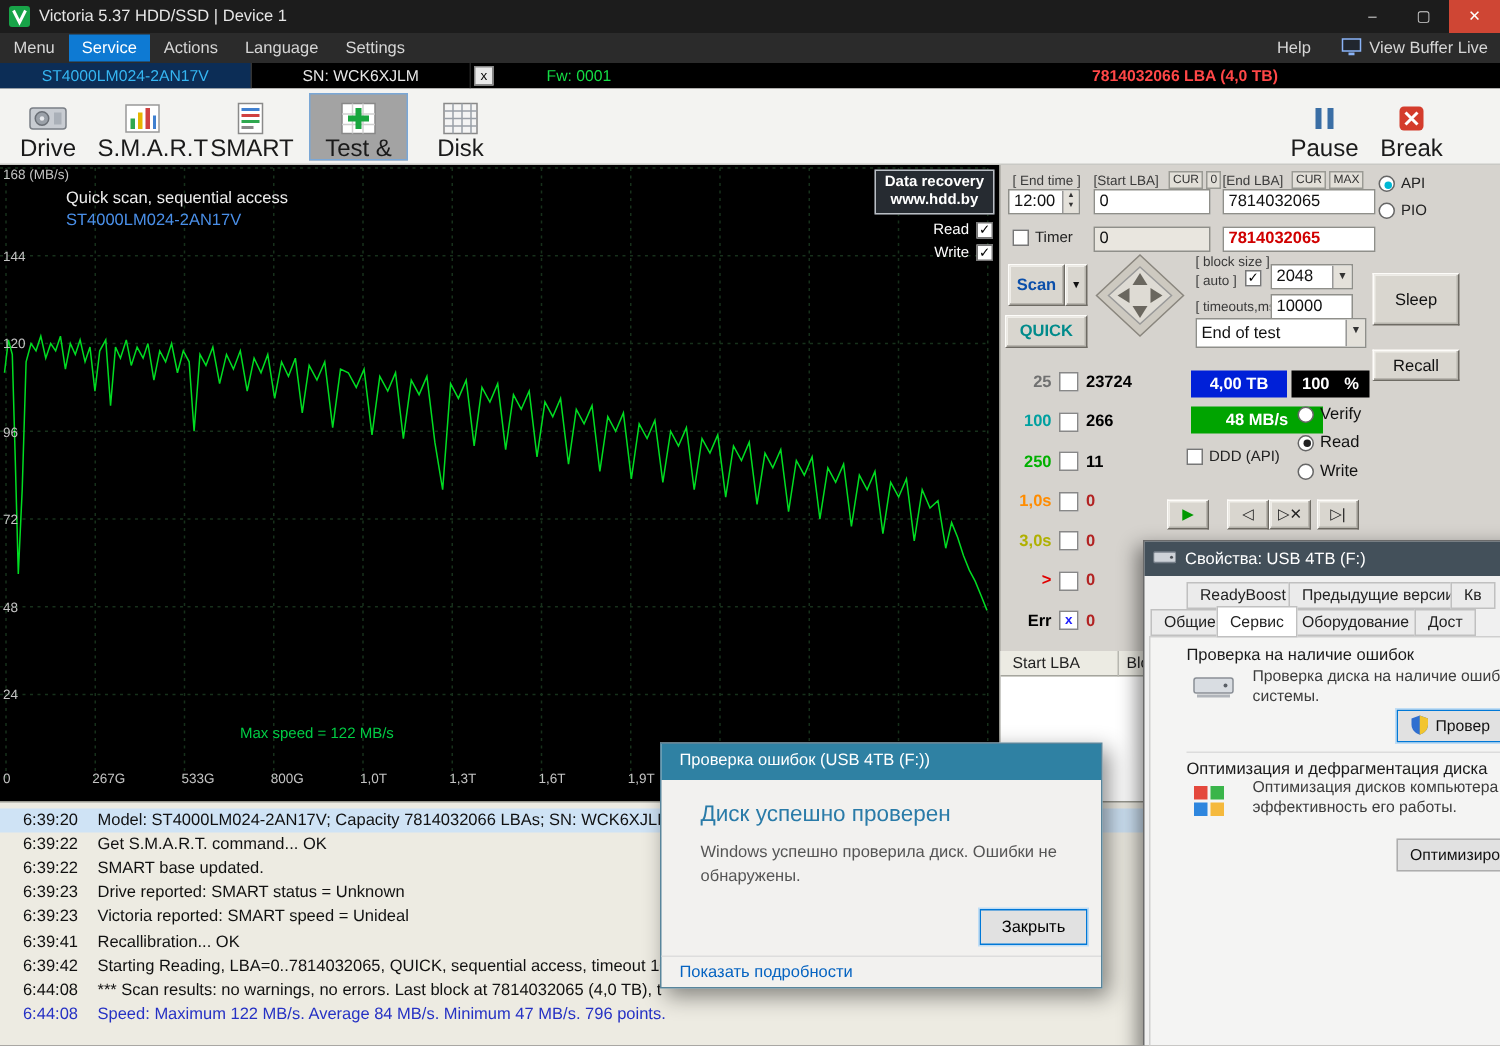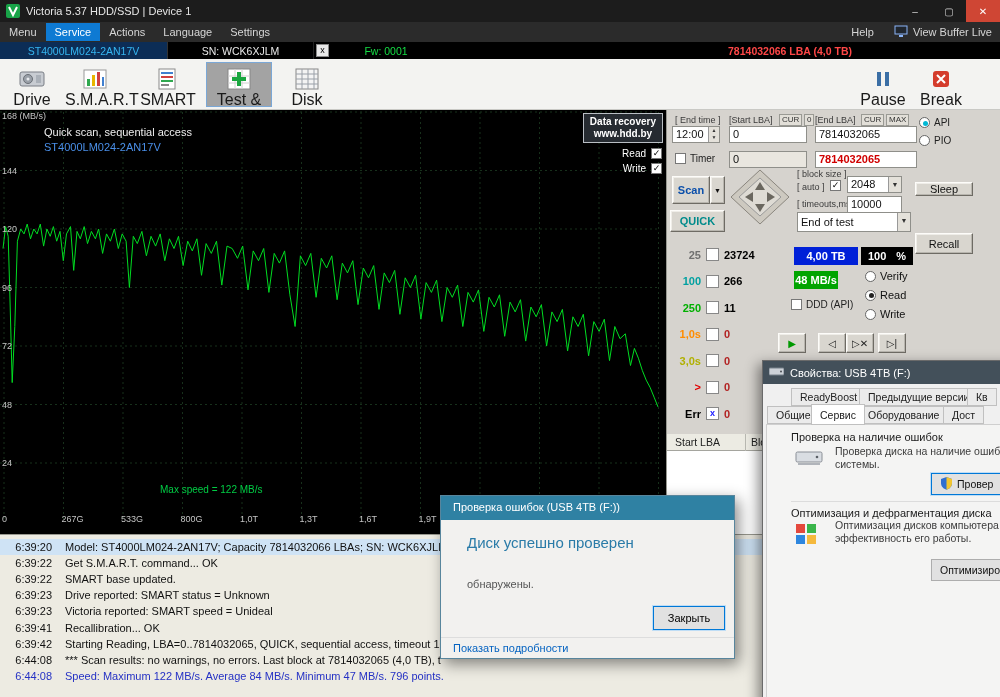--- a/index.html
+++ b/index.html
@@ -314,21 +314,21 @@
     <div class="field" style="left:180px;top:66px;width:55px">
       <span>2048</span><span class="dd">▼</span>
     </div>
     <span class="plabel" style="left:130px;top:89px">[ timeouts,ms ]</span>
     <div class="field" style="left:180px;top:86px;width:55px">10000</div>
 
     <div class="btn3d" style="left:3px;top:100px;width:55px;height:22px;color:#008b8b;font-weight:bold">QUICK</div>
     <div class="field" style="left:130px;top:102px;width:114px;height:20px;line-height:16px">
       <span>End of test</span><span class="dd">▼</span>
     </div>
-    <div class="btn3d" style="left:248px;top:72px;width:58px;height:14px">Sleep</div>
+    <div class="btn3d" style="left:248px;top:72px;width:58px;height:35px">Sleep</div>
     <div class="btn3d" style="left:248px;top:123px;width:58px;height:21px">Recall</div>
 
     <span id="stats"><div class="stat-row" style="top: 138px;">
           <span class="stat-label" style="color:#707070">25</span>
           <span class="stat-box"></span>
           <span class="stat-count" style="color:#000">23724</span>
         </div><div class="stat-row" style="top: 164.5px;">
           <span class="stat-label" style="color:#00a0a0">100</span>
           <span class="stat-box"></span>
           <span class="stat-count" style="color:#000">266</span>
@@ -352,21 +352,21 @@
           <span class="stat-label" style="color:#000000">Err</span>
           <span class="stat-box">x</span>
           <span class="stat-count" style="color:#b22222">0</span>
         </div></span>
 
     <div class="badge" style="left:127px;top:137px;width:64px;background:#0020d8">4,00 TB</div>
     <div class="badge" style="left:194px;top:137px;width:52px;background:#000;display:flex;justify-content:space-between;padding:0 7px">
       <span>100</span>
         <span>%</span>
     </div>
-    <div class="badge" style="left:127px;top:161px;width:44px;background:#00a400">48 MB/s</div>
+    <div class="badge" style="left:127px;top:161px;width:88px;background:#00a400">48 MB/s</div>
 
     <span class="check" style="position:absolute;left:124px;top:189px"></span>
     <span class="ptext" style="left:139px;top:189px">DDD (API)</span>
     <span id="modes"><div class="mode-row" style="top: 160px;">
           <span class="radio"></span>
           <span>Verify</span>
         </div><div class="mode-row" style="top: 179px;">
           <span class="radio sel"></span>
           <span>Read</span>
         </div><div class="mode-row" style="top: 198px;">
@@ -465,19 +465,20 @@
     <span class="grp-text" style="left:72px;top:158px">Оптимизация дисков компьютера мо</span>
     <span class="grp-text" style="left:72px;top:171px">эффективность его работы.</span>
     <div class="winbtn2" style="left:168px;top:198px;width:110px;border-color:#adadad;outline:none">
       <span>Оптимизиро</span>
     </div>
   <span class="tab" style="left: 28px; top: 27px;">ReadyBoost</span><span class="tab" style="left: 96px; top: 27px;">Предыдущие версии</span><span class="tab" style="left: 204px; top: 27px;">Кв</span><span class="tab" style="left: 4px; top: 45px;">Общие</span><span class="tab active" style="left: 48px; top: 43px;">Сервис</span><span class="tab" style="left: 96px; top: 45px;">Оборудование</span><span class="tab" style="left: 180px; top: 45px;">Дост</span></div>
 
   <div id="checkdlg">
     <div id="checkdlg-title">Проверка ошибок (USB 4TB (F:))</div>
     <div id="check-heading">Диск успешно проверен</div>
+    <div class="check-body" style="top:66px">Windows успешно проверила диск. Ошибки не</div>
     <div class="check-body" style="top:82px">обнаружены.</div>
     <div id="close-btn">Закрыть</div>
     <div id="check-sep"></div>
     <div id="details-link">Показать подробности</div>
   </div>
 
 </div>
 
 </body></html>

